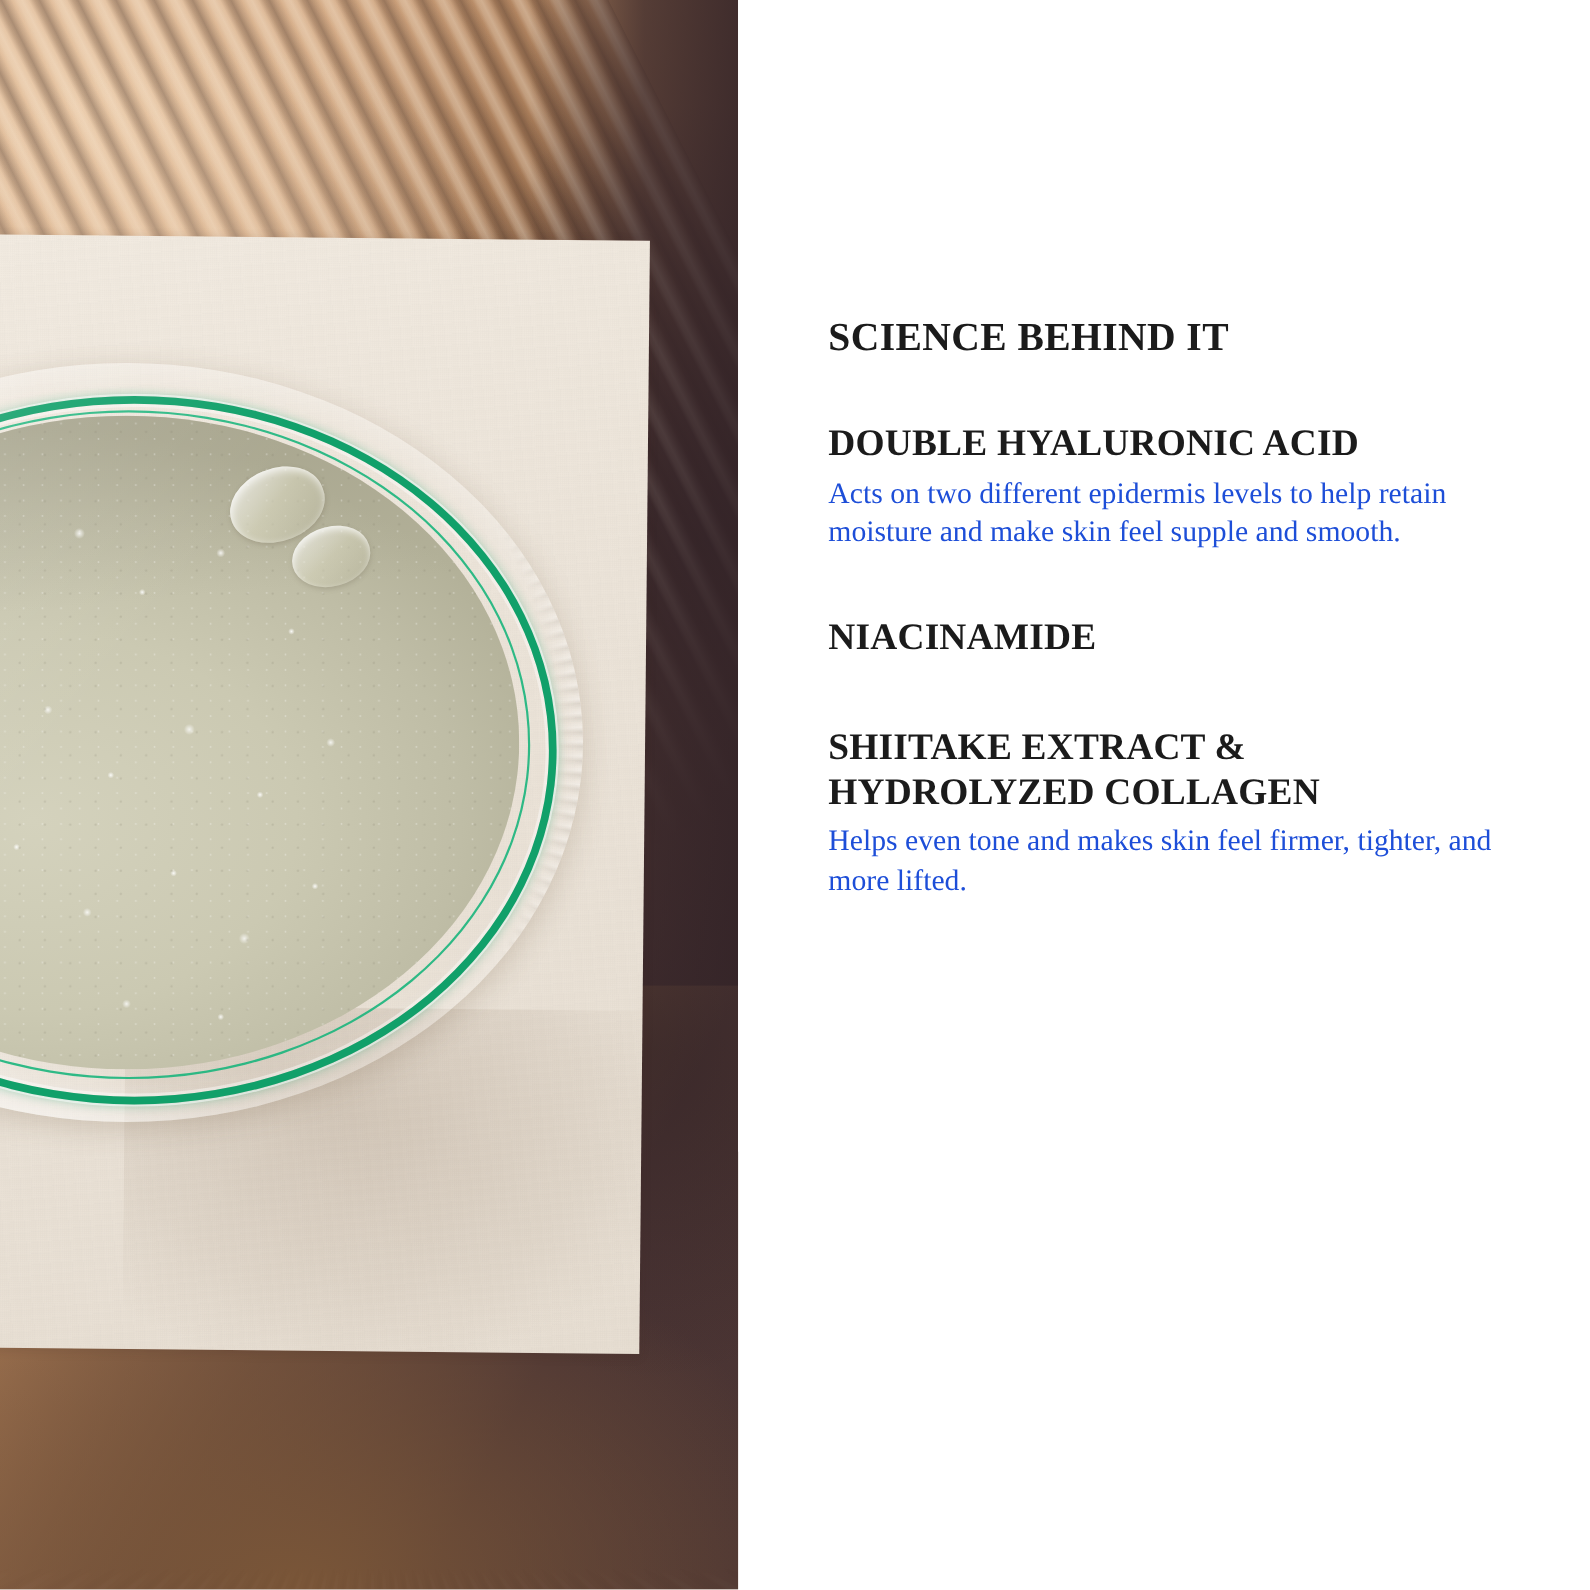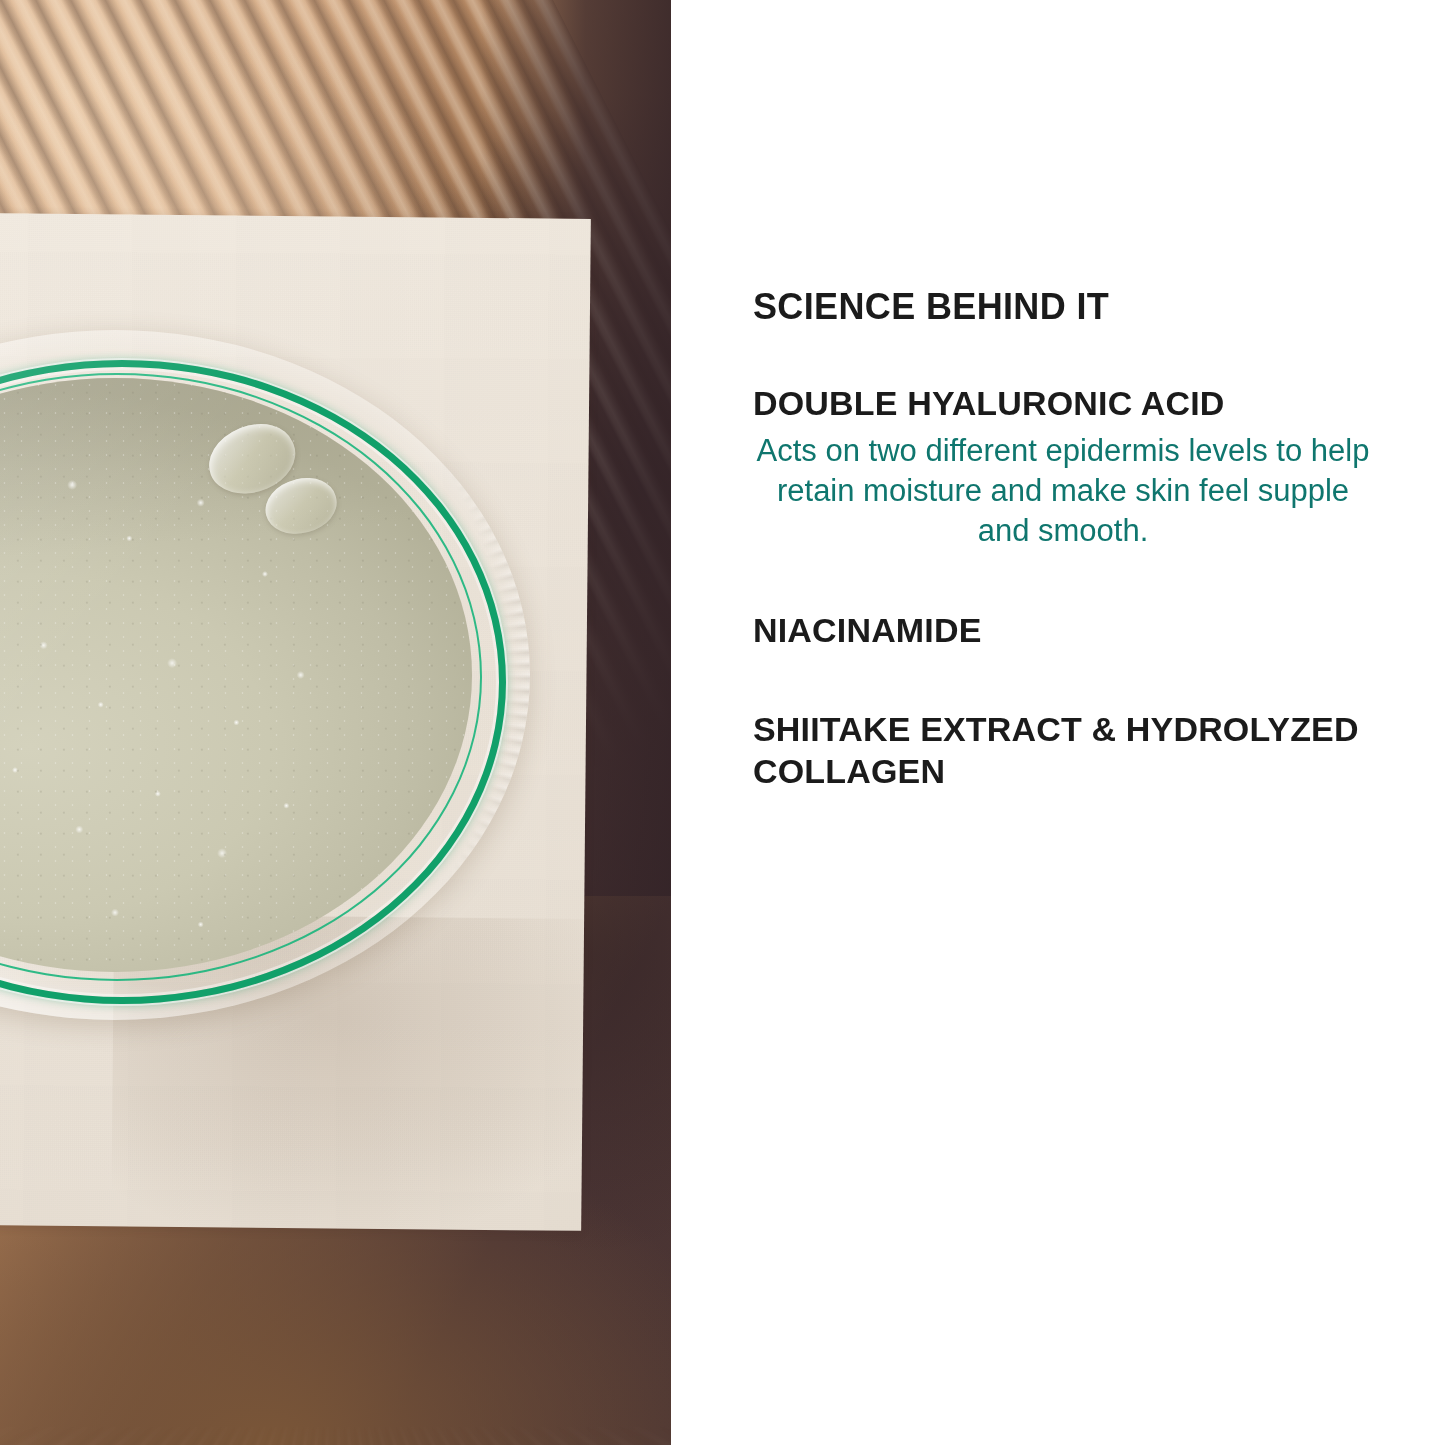--- a/index.html
+++ b/index.html
@@ -323,20 +323,21 @@
     background: linear-gradient(128deg, rgba(255,255,255,0.42) 0%, rgba(255,255,255,0.10) 26%, rgba(255,255,255,0) 46%);
     pointer-events: none;
   }
 
   
   .text-column {
     position: relative;
     flex: 1 1 auto;
     height: 1047px;
     background: #ffffff;
+    font-family: Liberation Serif, serif;
   }
 
   .text-inner {
     position: absolute;
     left: 82px;
     top: 286px;
     width: 620px;
   }
 
   .main-title {
@@ -354,26 +355,25 @@
   .section-heading {
     font-size: 34px;
     font-weight: 700;
     letter-spacing: 0.005em;
     color: #1b1b1b;
     line-height: 1.22;
     margin: 0 0 6px 0;
   }
 
   .section-body {
-    font-size: 31px;
+    font-size: 27px;
     font-weight: 400;
-    color: #0f766e;
+    color: #1d4ed8;
     line-height: 1.30;
     margin: 0;
-    text-align: center;
   }
 </style>
 </head>
 <body>
 
 <div class="page">
 
   <div class="image-column">
 
     <div class="gill-base"></div>
@@ -415,18 +415,19 @@
         <h2 class="section-heading">DOUBLE HYALURONIC ACID</h2>
         <p class="section-body">Acts on two different epidermis levels to help retain moisture and make skin feel supple and smooth.</p>
       </div>
 
       <div class="section">
         <h2 class="section-heading">NIACINAMIDE</h2>
       </div>
 
       <div class="section last">
         <h2 class="section-heading">SHIITAKE EXTRACT &amp; HYDROLYZED COLLAGEN</h2>
+        <p class="section-body">Helps even tone and makes skin feel firmer, tighter, and more lifted.</p>
       </div>
 
     </div>
   </div>
 
 </div>
 
 </body></html>

